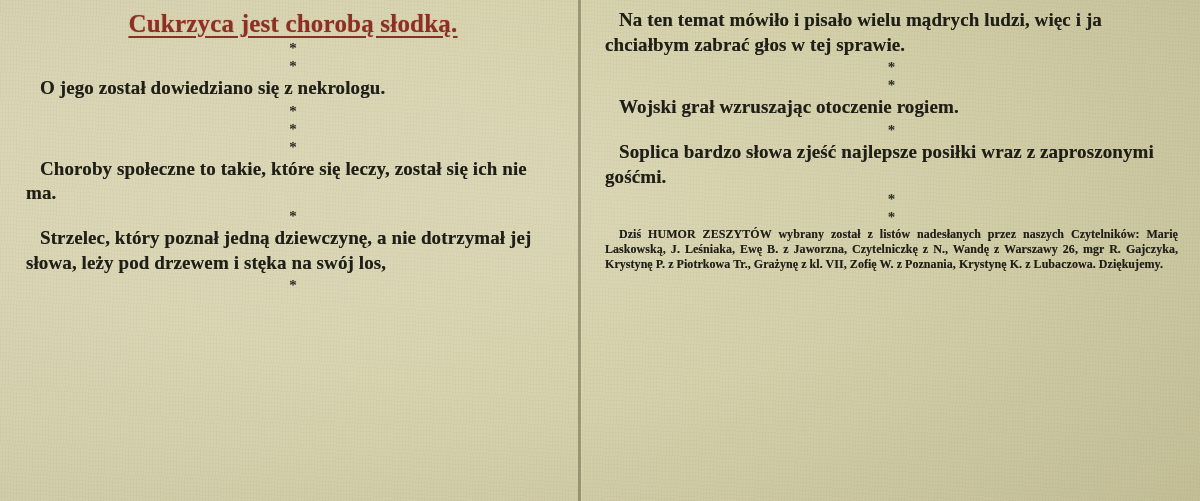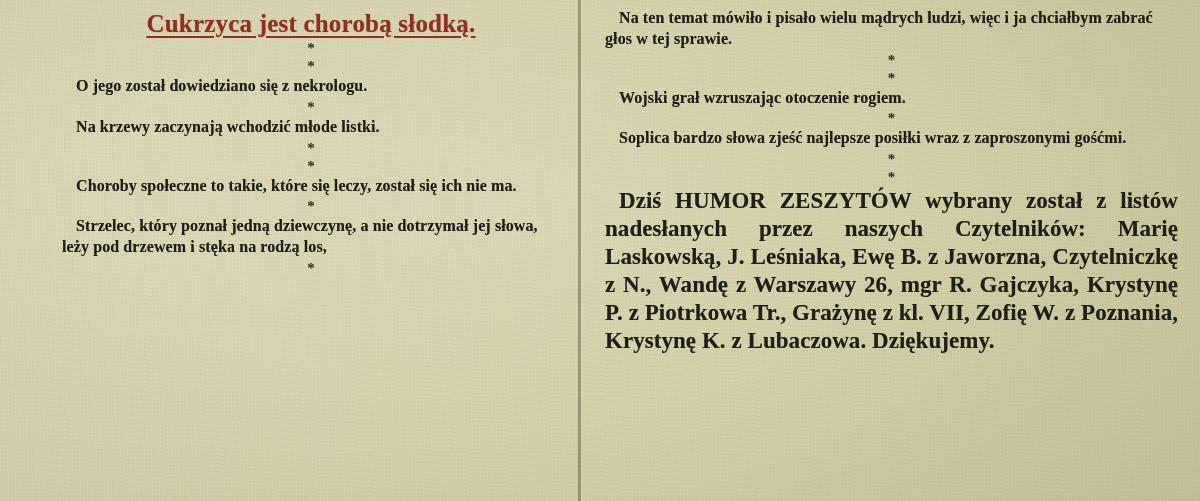--- a/index.html
+++ b/index.html
@@ -44,21 +44,21 @@
     height: 501px;
     box-sizing: border-box;
     z-index: 2;
   }
   .col {
     box-sizing: border-box;
     position: relative;
   }
   .col-left {
     width: 578px;
-    padding: 8px 18px 0 62px;
+    padding: 8px 18px 0 26px;
   }
   .divider {
     width: 3px;
     background: #6d6748;
     opacity: 0.55;
     margin: 0;
     flex: 0 0 auto;
     box-shadow: 1px 0 0 rgba(255,255,255,0.25);
   }
   .col-right {
@@ -79,31 +79,31 @@
   }
   .star {
     text-align: center;
     font-size: 15px;
     color: #2a2a22;
     line-height: 1.0;
     margin: 3px 0 2px 0;
     font-weight: bold;
   }
   .joke {
-    font-size: 16px;
+    font-size: 19px;
     font-weight: bold;
     color: #1f1f18;
     line-height: 1.30;
     margin: 0;
     text-indent: 14px;
     letter-spacing: 0.1px;
     text-shadow: 0 0 0.6px rgba(40,38,25,0.55);
   }
   .credits {
-    font-size: 23px;
+    font-size: 12px;
     font-weight: bold;
     color: #1f1f18;
     line-height: 1.22;
     margin: 0;
     text-indent: 14px;
     letter-spacing: 0.05px;
     text-align: justify;
     text-shadow: 0 0 0.6px rgba(40,38,25,0.5);
   }
   .right-first {
@@ -118,29 +118,28 @@
 
     <div class="col col-left">
       <div class="headline">Cukrzyca jest chorobą słodką.</div>
       <div class="star">*</div>
 
       <div class="star">*</div>
 
       <p class="joke">O jego został dowiedziano się z nekrologu.</p>
       <div class="star">*</div>
 
-      <p class="joke">Na krzewy zaczynają wchodzić młode listki.</p>
       <div class="star">*</div>
 
       <div class="star">*</div>
 
       <p class="joke">Choroby społeczne to takie, które się leczy, został się ich nie ma.</p>
       <div class="star">*</div>
 
-      <p class="joke">Strzelec, który poznał jedną dziewczynę, a nie dotrzymał jej słowa, leży pod drzewem i stęka na rodzą los,</p>
+      <p class="joke">Strzelec, który poznał jedną dziewczynę, a nie dotrzymał jej słowa, leży pod drzewem i stęka na swój los,</p>
       <div class="star">*</div>
     </div>
 
     <div class="divider"></div>
 
     <div class="col col-right">
       <p class="joke right-first">Na ten temat mówiło i pisało wielu mądrych ludzi, więc i ja chciałbym zabrać głos w tej sprawie.</p>
       <div class="star">*</div>
 
       <div class="star">*</div>

